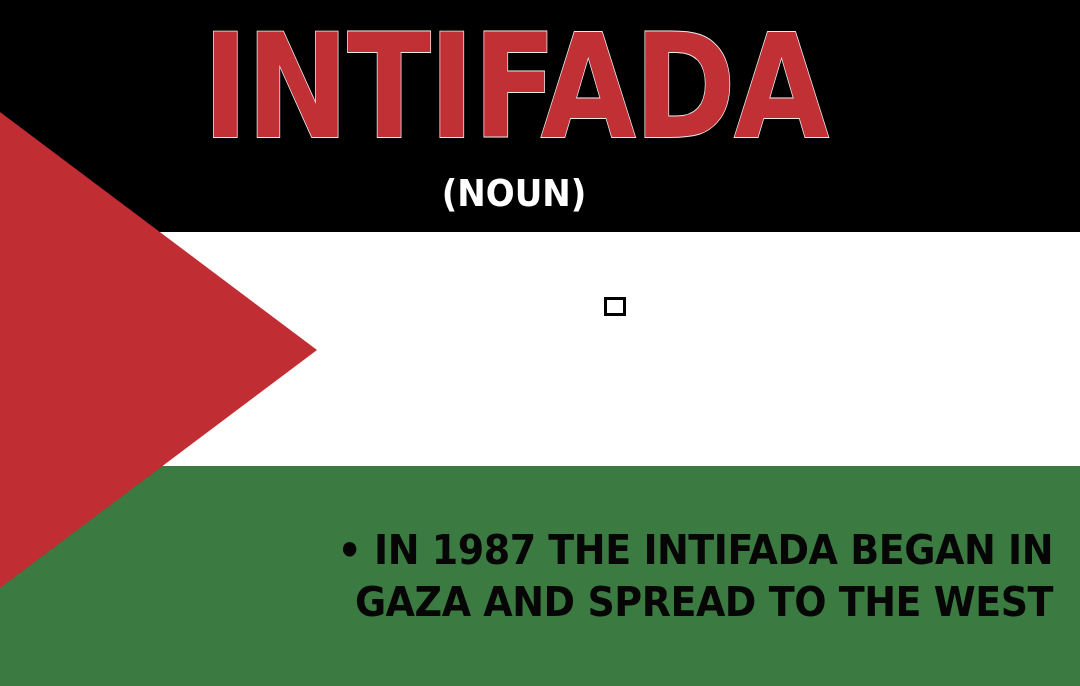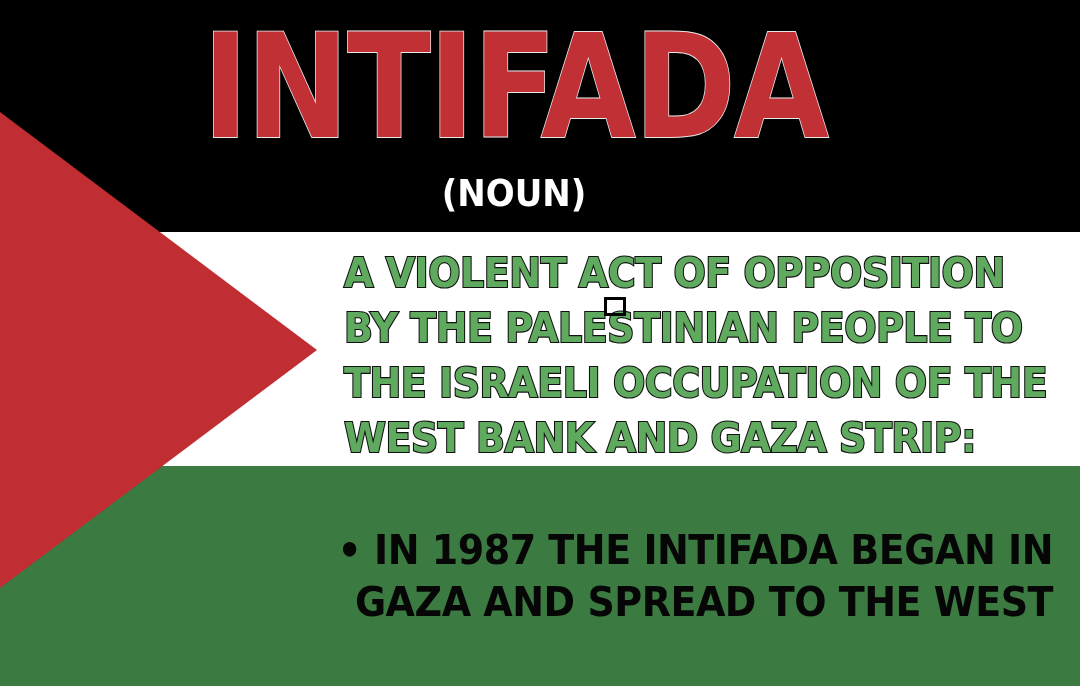--- a/index.html
+++ b/index.html
@@ -145,26 +145,20 @@
   </svg>
 
   <div id="title-block">
     <span id="title-text" style="color: rgb(193, 48, 52); -webkit-text-stroke-color: rgb(232, 232, 232);">INTIFADA</span>
   </div>
 
   <div id="subtitle-block">
     <span id="subtitle-text" style="color: rgb(255, 255, 255);">(NOUN)</span>
   </div>
 
-  <div id="definition-block">
-    <div class="def-line" style="color: rgb(95, 170, 94); -webkit-text-stroke-color: rgb(17, 17, 17);">A VIOLENT ACT OF OPPOSITION</div>
-    <div class="def-line" style="color: rgb(95, 170, 94); -webkit-text-stroke-color: rgb(17, 17, 17);">BY THE PALESTINIAN PEOPLE TO</div>
-    <div class="def-line" style="color: rgb(95, 170, 94); -webkit-text-stroke-color: rgb(17, 17, 17);">THE ISRAELI OCCUPATION OF THE</div>
-    <div class="def-line" style="color: rgb(95, 170, 94); -webkit-text-stroke-color: rgb(17, 17, 17);">WEST BANK AND GAZA STRIP:</div>
-  </div>
 
   <div id="glyph-artifact"></div>
 
   <div id="bullet-block">
     <div class="bullet-line" style="color: rgb(6, 6, 6);">• IN 1987 THE INTIFADA BEGAN IN</div>
     <div class="bullet-line" style="color: rgb(6, 6, 6);">GAZA AND SPREAD TO THE WEST</div>
   </div>
 
 </div>
 

